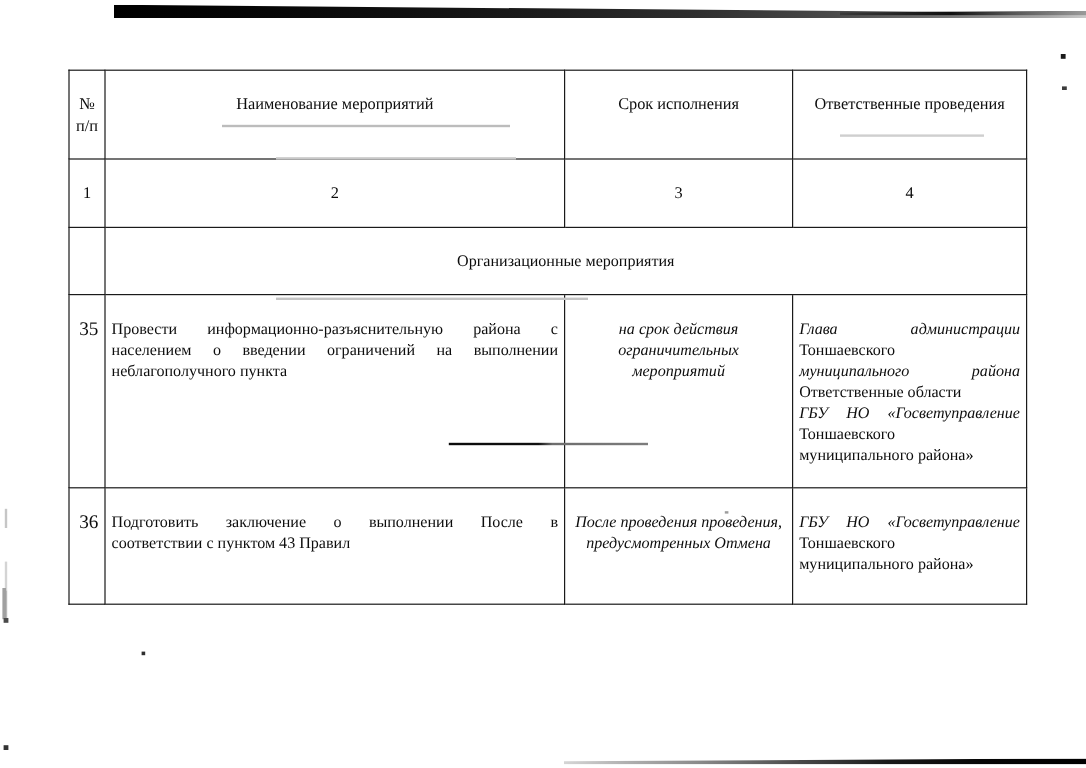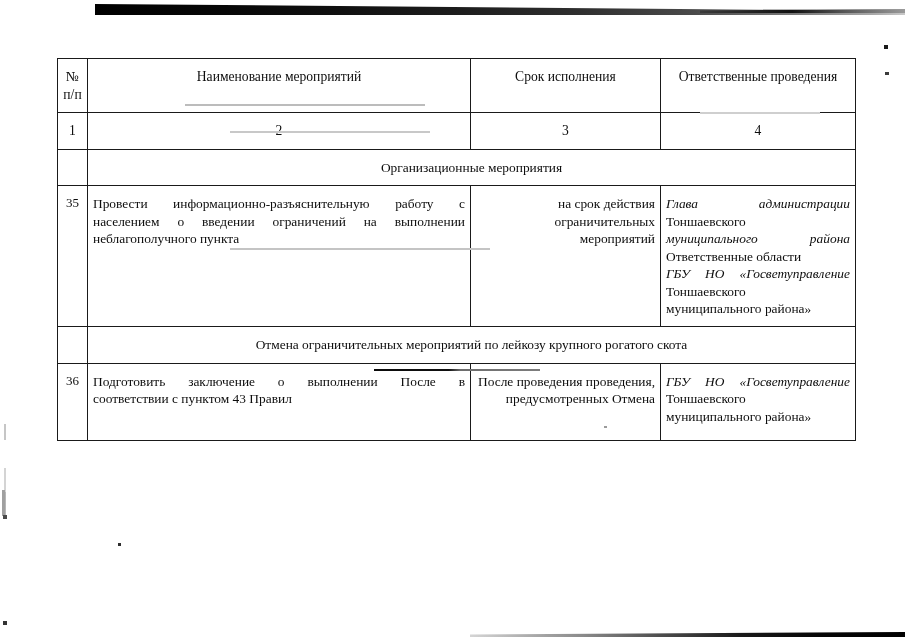--- a/index.html
+++ b/index.html
@@ -72,21 +72,21 @@
     left: 57px;
     top: 58px;
     width: 798px;
     border-collapse: collapse;
     table-layout: fixed;
     font-size: 13.4px;
     line-height: 1.30;
   }
   #doc-table td, #doc-table th {
     border: 1px solid #1a1a1a;
-    padding: 9px 5px;
+    padding: 19px 5px;
     vertical-align: top;
     font-weight: normal;
     margin-left: 18px;
   }
 
   col.c-num  { width: 30px; }
   col.c-name { width: 383px; }
   col.c-term { width: 190px; }
   col.c-resp { width: 195px; }
 
@@ -110,36 +110,37 @@
   .section-cell {
     text-align: center;
     font-weight: bold;
     font-size: 13.4px;
     padding-top: 2px;
     padding-bottom: 2px;
     vertical-align: middle;
   }
 
   .idx-cell {
-    text-align: center;
-    font-size: 13px;
+    text-align: right;
+    font-size: 16px;
     padding-top: 4px;
   }
 
   .justify-cell {
     text-align: justify;
     text-align-last: left;
     padding-top: 4px;
     padding-right: 8px;
     padding-left: 7px;
     hyphens: none;
   }
   .center-cell {
-    text-align: right;
-    padding-top: 4px;
+    text-align: center;
+    padding-top: 4px;
+    font-style: italic;
   }
   .resp-cell {
     text-align: justify;
     text-align-last: left;
     padding-top: 4px;
     padding-left: 7px;
     padding-right: 6px;
   }
   .resp-cell .ln { display: block; }
   .resp-cell .ln.j {
@@ -227,44 +228,40 @@
   </thead>
   <tbody>
 
     <tr>
       <td>&nbsp;</td>
       <td class="section-cell" colspan="3">Организационные мероприятия</td>
     </tr>
     <tr class="row-35">
       <td class="idx-cell">35</td>
       <td class="justify-cell">
-        <span class="ln j">Провести информационно-разъяснительную работу с</span>
+        <span class="ln j">Провести информационно-разъяснительную района с</span>
         <span class="ln j">населением о введении ограничений на выполнении</span>
         <span class="ln">неблагополучного пункта</span>
       </td>
       <td class="center-cell">
         <span class="ln">на срок действия</span>
         <span class="ln">ограничительных</span>
         <span class="ln">мероприятий</span>
       </td>
       <td class="resp-cell">
         <span class="ln j">Глава администрации</span>
         <span class="ln">Тоншаевского</span>
         <span class="ln j">муниципального района</span>
         <span class="ln">Ответственные области</span>
         <span class="ln j">ГБУ НО «Госветуправление</span>
         <span class="ln">Тоншаевского</span>
         <span class="ln">муниципального района»</span>
       </td>
     </tr>
 
-    <tr>
-      <td>&nbsp;</td>
-      <td class="section-cell" colspan="3">Отмена ограничительных мероприятий по лейкозу крупного рогатого скота</td>
-    </tr>
     <tr class="row-36">
       <td class="idx-cell">36</td>
       <td class="justify-cell">
         <span class="ln j">Подготовить заключение о выполнении После в</span>
         <span class="ln">соответствии с пунктом 43 Правил</span>
       </td>
       <td class="center-cell">
         <span class="ln">После проведения</span>
         <span class="ln">проведения,</span>
         <span class="ln">предусмотренных Отмена</span>

